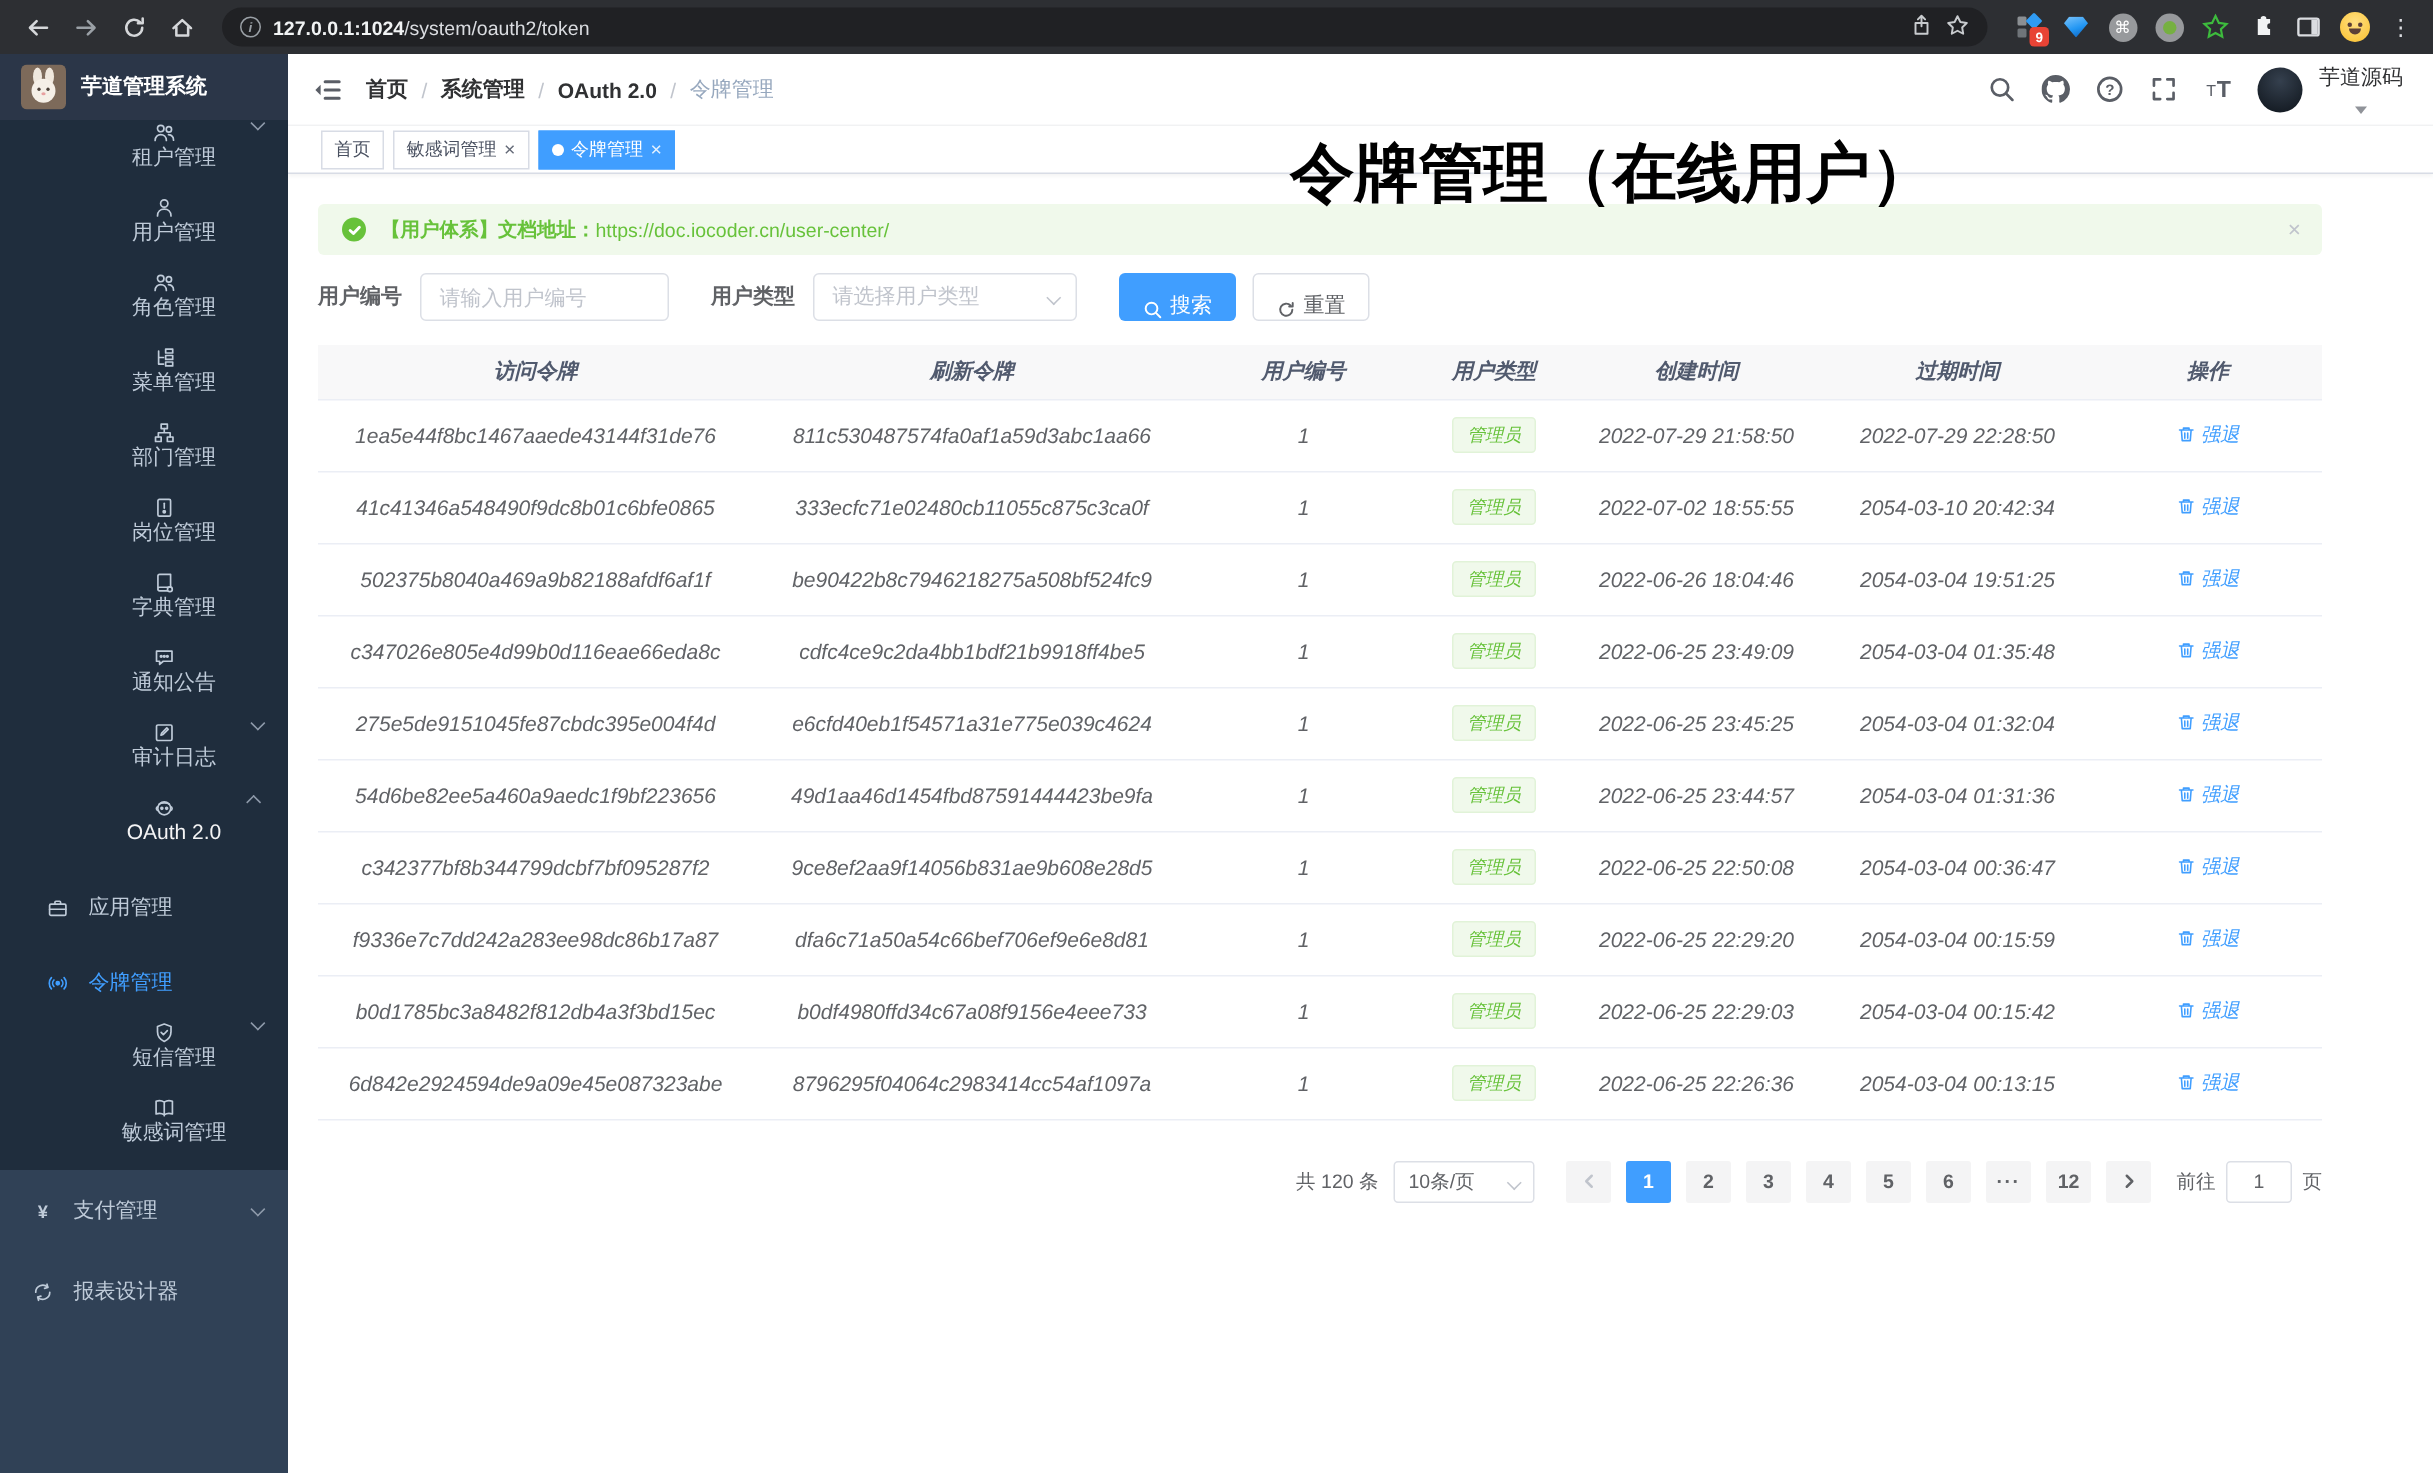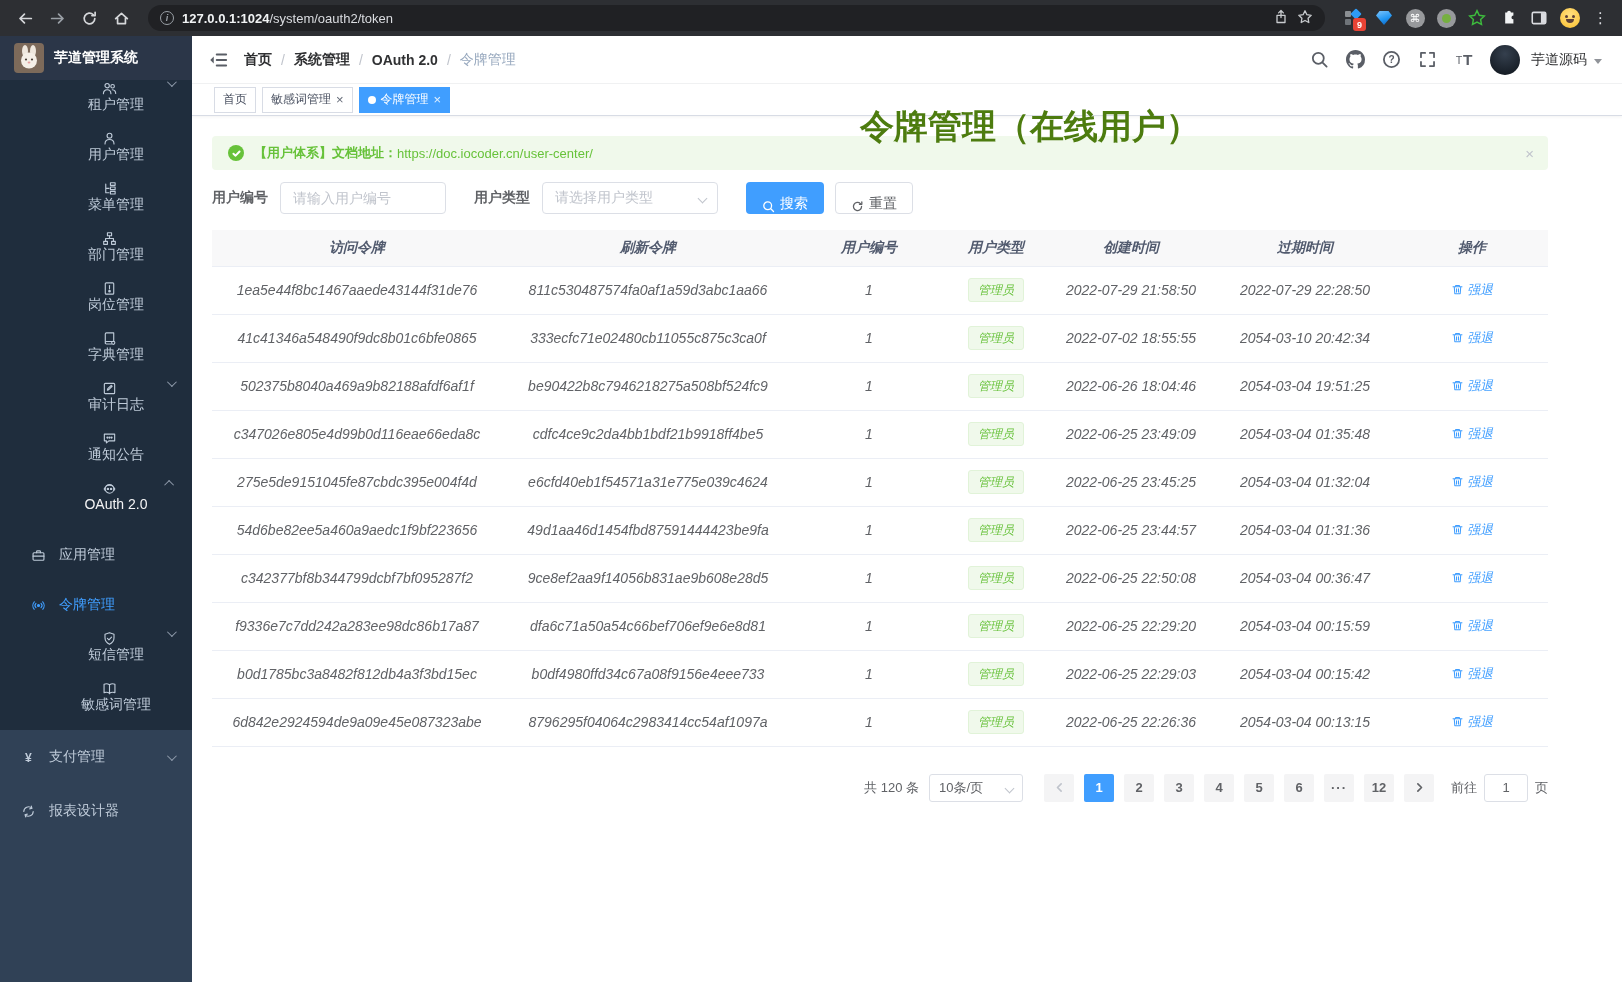--- a/index.html
+++ b/index.html
@@ -60,21 +60,21 @@
   .hamburger { cursor:pointer; display:flex; }
   .hamburger svg { width:20px; height:20px; stroke:#5a5e66; fill:#5a5e66; stroke-width:1.6; stroke-linecap:round; }
   .breadcrumb { margin-left:16px; display:flex; align-items:center; gap:9px; font-size:14px; }
   .crumb { color:#303133; font-weight:700; cursor:pointer; }
   .crumb.last { color:#97a8be; font-weight:400; cursor:default; }
   .crumb-sep { color:#c0c4cc; font-weight:400; }
   .navbar-right { margin-left:auto; display:flex; align-items:center; gap:17px; }
   .nav-ico { cursor:pointer; display:flex; }
   .nav-ico svg { width:19px; height:19px; stroke:#5a5e66; fill:none; stroke-width:1.5; stroke-linecap:round; stroke-linejoin:round; }
   .avatar { width:30px; height:30px; border-radius:50%; background:radial-gradient(circle at 50% 30%, #35404e, #0e141b); cursor:pointer; }
-  .user-wrap { display:flex; align-items:center; gap:7px; cursor:pointer; margin-left:-6px; }
+  .user-wrap { display:flex; align-items:center; gap:7px; cursor:pointer; margin-left:-6px;flex-direction:column; }
   .user-name { font-size:14px; color:#303133; }
   .caret-down { width:0; height:0; border-left:4.5px solid transparent; border-right:4.5px solid transparent; border-top:5.5px solid #909399; margin-top:3px; }
 
   
   .tags-bar { height:32px; display:flex; align-items:center; padding-left:22px; gap:6px; background:#fff; border-bottom:1px solid #d8dce5; box-shadow:0 1px 3px rgba(0,0,0,.05); flex:none; }
   .tag { height:26px; display:inline-flex; align-items:center; padding:0 8px; border:1px solid #d8dce5; background:#fff; color:#495060; font-size:12px; gap:5px; cursor:pointer; }
   .tag.active { background:#409eff; border-color:#409eff; color:#fff; }
   .tag-dot { width:8px; height:8px; border-radius:50%; background:#fff; }
   .tag-close { font-size:13px; line-height:1; opacity:.85; cursor:pointer; }
 
@@ -116,21 +116,21 @@
   .pg-nav, .pg-btn { min-width:30px; height:28px; border:none; background:#f4f4f5; border-radius:2px; margin:0 5px; font-size:13px; font-weight:700; color:#606266; cursor:pointer; display:inline-flex; align-items:center; justify-content:center; font-family:inherit; }
   .pg-btn.active { background:#409eff; color:#fff; }
   .pg-btn.dots { letter-spacing:1px; color:#606266; }
   .pg-nav svg { width:11px; height:11px; fill:none; stroke-width:1.8; stroke-linecap:round; stroke-linejoin:round; }
   .pg-nav.prev svg { stroke:#c0c4cc; }
   .pg-nav.next svg { stroke:#606266; }
   .pagi-goto { margin-left:12px; display:flex; align-items:center; gap:7px; }
   .goto-input { width:44px; height:28px; border:1px solid #dcdfe6; border-radius:3px; text-align:center; font-size:13px; color:#606266; outline:none; }
 
   
-  .annotation { position:absolute; left:668px; top:68px; font-size:34px; font-weight:700; color:#4d7c0f; z-index:50; white-space:nowrap; }
+  .annotation { position:absolute; left:668px; top:51px; font-size:43px; font-weight:700; color:#000000; z-index:50; white-space:nowrap; }
 </style>
 </head>
 <body>
 
 <div class="browser-bar">
   <span class="b-btn">
       <svg viewBox="0 0 16 16">
         <path d="M13.5 8H3M7 3.8L2.8 8 7 12.2"></path>
       </svg>
     </span>
@@ -238,20 +238,31 @@
             <svg viewBox="0 0 16 16">
               <circle cx="8" cy="5" r="2.6"></circle>
               <path d="M3.2 13.8c0-3 2.1-4.8 4.8-4.8s4.8 1.8 4.8 4.8"></path>
             </svg>
           </span>
           <span class="mi-label">用户管理</span>
         </div>
         <div class="menu-item level-1">
           <span class="mi-icon">
             <svg viewBox="0 0 16 16">
+              <circle cx="5.5" cy="5" r="2.3"></circle>
+              <path d="M1.5 13.5c0-2.6 1.9-4.2 4-4.2s4 1.6 4 4.2"></path>
+              <circle cx="11.3" cy="5.6" r="1.9"></circle>
+              <path d="M11 9.3c2 .2 3.6 1.7 3.6 4"></path>
+            </svg>
+          </span>
+          <span class="mi-label">角色管理</span>
+        </div>
+        <div class="menu-item level-1">
+          <span class="mi-icon">
+            <svg viewBox="0 0 16 16">
               <path d="M4 3.2v9.3h3.5M4 7.8h3.5"></path>
               <rect x="9" y="1.8" width="5" height="2.8"></rect>
               <rect x="9" y="6.4" width="5" height="2.8"></rect>
               <rect x="9" y="11" width="5" height="2.8"></rect>
             </svg>
           </span>
           <span class="mi-label">菜单管理</span>
         </div>
         <div class="menu-item level-1">
           <span class="mi-icon">
@@ -279,37 +290,37 @@
             <svg viewBox="0 0 16 16">
               <path d="M3.5 13V3.2c0-.7.5-1.2 1.2-1.2h7.8v9.2H4.7c-.7 0-1.2.6-1.2 1.3s.5 1.3 1.2 1.3h5.3"></path>
               <circle cx="12" cy="12.6" r="1.7"></circle>
             </svg>
           </span>
           <span class="mi-label">字典管理</span>
         </div>
         <div class="menu-item level-1">
           <span class="mi-icon">
             <svg viewBox="0 0 16 16">
-              <rect x="2.5" y="2.5" width="11" height="11" rx="1"></rect>
-              <path d="M10.8 5.6 7.2 9.2l-1.5.5.5-1.5 3.6-3.6 1 1z"></path>
-            </svg>
-          </span>
-          <span class="mi-label">审计日志</span>
-          <span class="mi-arrow down"></span>
-        </div>
-        <div class="menu-item level-1">
-          <span class="mi-icon">
-            <svg viewBox="0 0 16 16">
               <path d="M2.5 3.3h11v7.2H7.3l-2.6 2.2v-2.2H2.5z"></path>
               <circle cx="5.8" cy="7" r=".6" fill="currentColor"></circle>
               <circle cx="8" cy="7" r=".6" fill="currentColor"></circle>
               <circle cx="10.2" cy="7" r=".6" fill="currentColor"></circle>
             </svg>
           </span>
           <span class="mi-label">通知公告</span>
+        </div>
+        <div class="menu-item level-1">
+          <span class="mi-icon">
+            <svg viewBox="0 0 16 16">
+              <rect x="2.5" y="2.5" width="11" height="11" rx="1"></rect>
+              <path d="M10.8 5.6 7.2 9.2l-1.5.5.5-1.5 3.6-3.6 1 1z"></path>
+            </svg>
+          </span>
+          <span class="mi-label">审计日志</span>
+          <span class="mi-arrow down"></span>
         </div>
         <div class="menu-item level-1 open">
           <span class="mi-icon">
             <svg viewBox="0 0 16 16">
               <circle cx="8" cy="8.4" r="4.6"></circle>
               <path d="M3.4 7.3c-.6.1-1 .7-1 1.3 0 .7.4 1.2 1 1.3M12.6 7.3c.6.1 1 .7 1 1.3 0 .7-.4 1.2-1 1.3M4.3 5.6c1.2-1.5 6.2-1.5 7.4 0"></path>
               <circle cx="6.3" cy="8.4" r=".7" fill="currentColor"></circle>
               <circle cx="9.7" cy="8.4" r=".7" fill="currentColor"></circle>
             </svg>
           </span>

